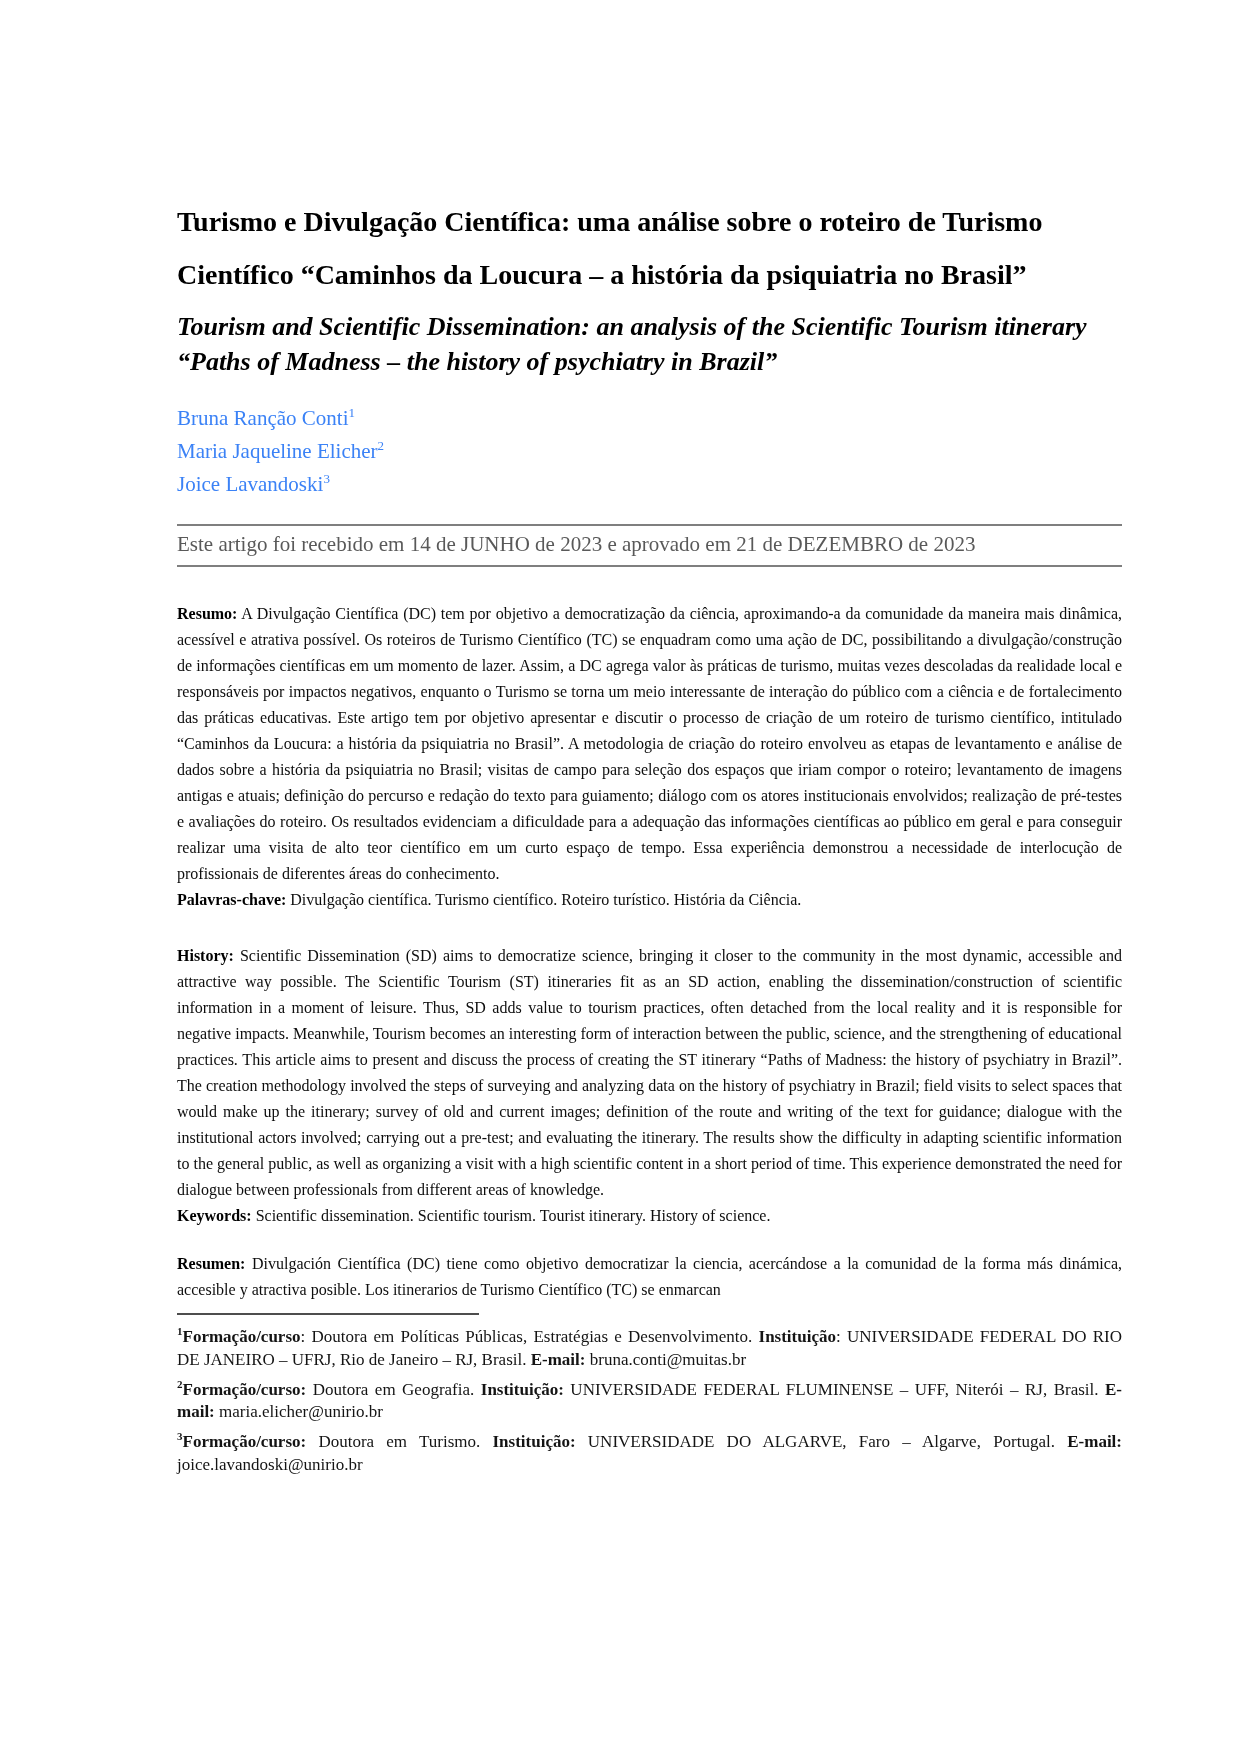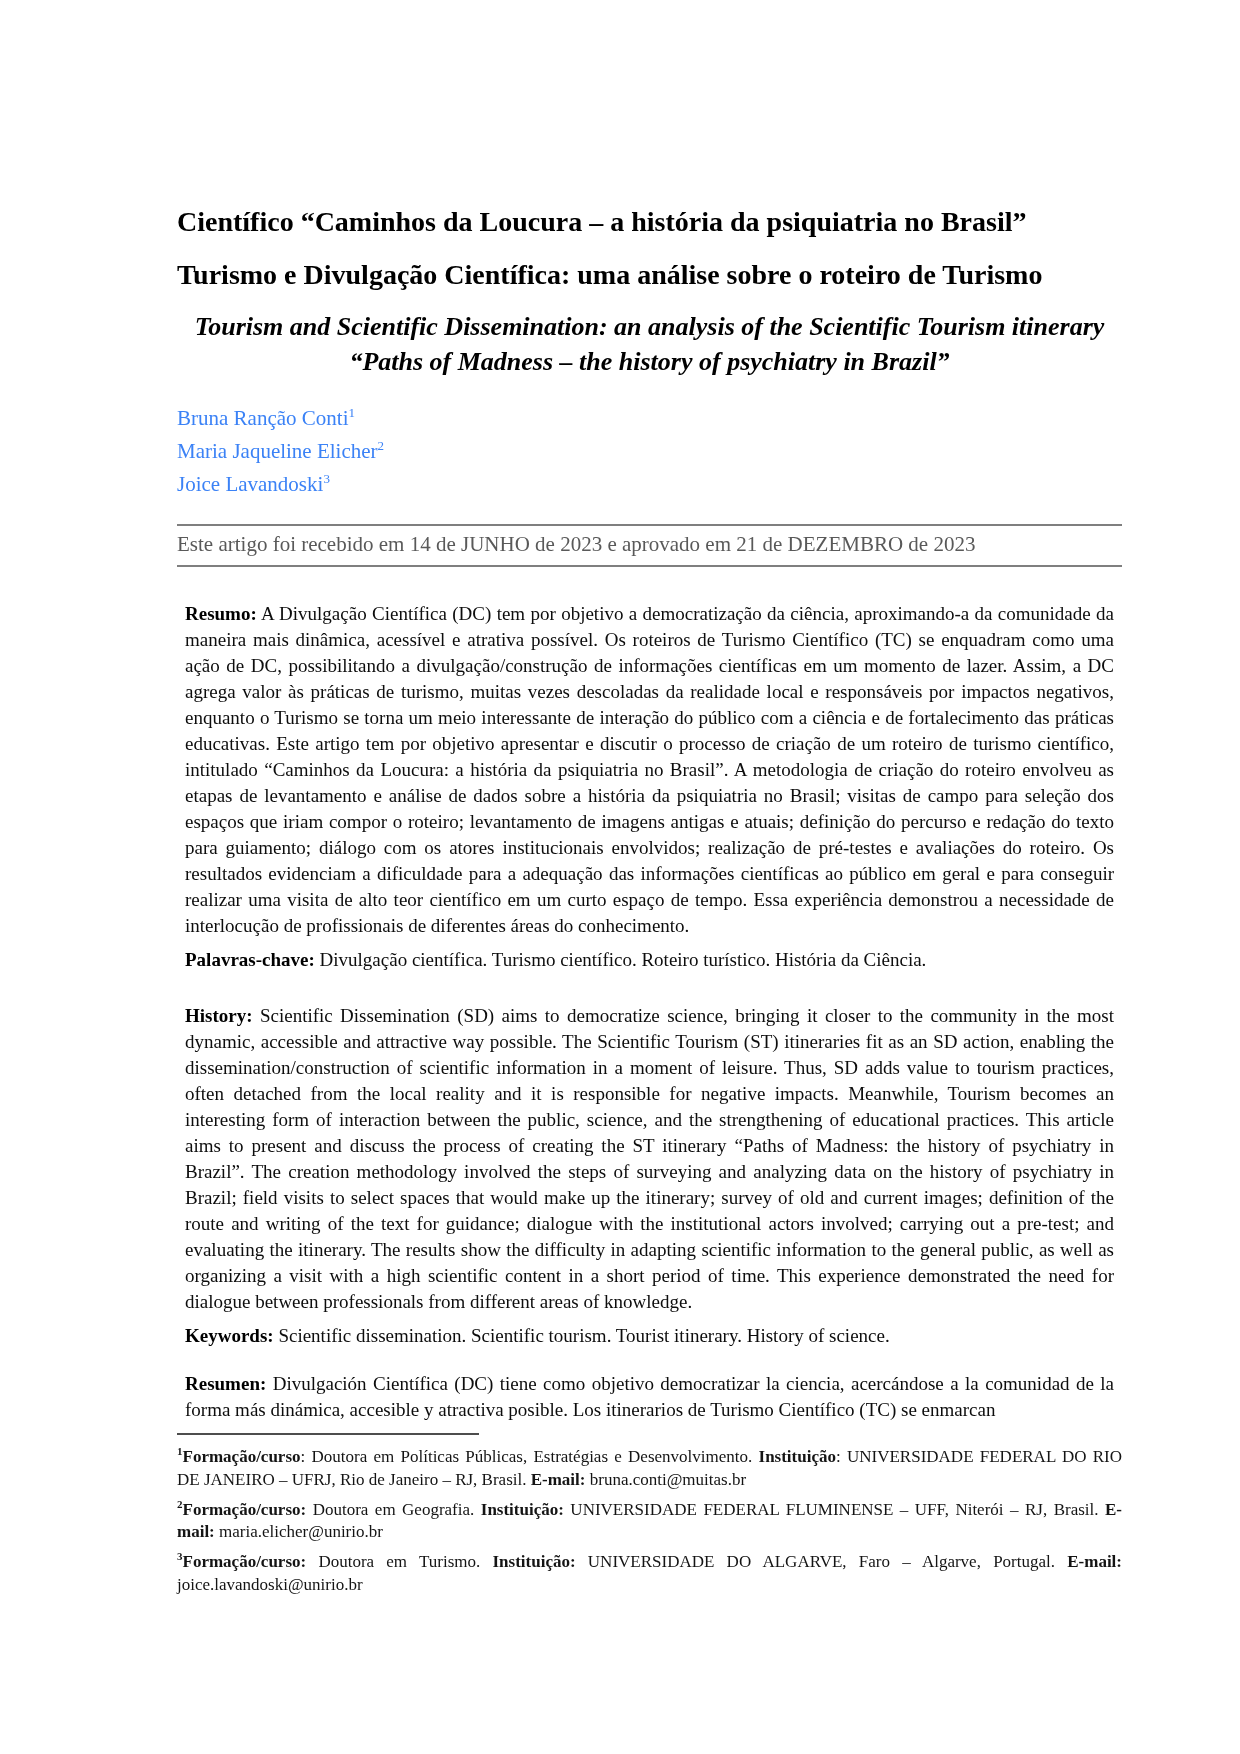--- a/index.html
+++ b/index.html
@@ -8,58 +8,58 @@
     width:1240px; height:1754px;
     margin:0 auto;
     background:#ffffff;
     font-family:"Liberation Serif","DejaVu Serif",serif;
     color:#111111;
     overflow:hidden;
   }
   .content { margin-left:177px; width:945px; padding-top:195px; }
 
   .title-pt { font-size:28px; font-weight:bold; line-height:53px; color:#000; }
-  .title-en, .title-es { font-size:26px; font-weight:bold; font-style:italic; line-height:35px; color:#000;text-align:center; }
+  .title-en, .title-es { font-size:26px; font-weight:bold; font-style:italic; line-height:35px; color:#000; }
   .title-en { margin-top:8px; }
   .title-es { margin-top:20px; }
 
   .authors { margin-top:20px; font-size:21px; line-height:27px; color:#3b82f6; }
   .authors sup { font-size:13px; }
 
   .received-box {
     margin-top:26px;
     border-top:2px solid #7f7f7f;
     border-bottom:2px solid #7f7f7f;
     padding:5px 0 7px 0;
     text-align:left;
     color:#595959;
     font-size:21px;
     line-height:27px;
   }
 
   .section { margin-top:34px; }
   .section-abstract { margin-top:30px; }
   .section-resumen { margin-top:22px; }
-  p.body { margin:8px; font-size:19px; line-height:26px; text-align:justify; color:#0d0d0d; }
+  p.body { margin:0; font-size:16px; line-height:26px; text-align:justify; color:#0d0d0d; }
   p.body b { color:#000; }
 
   .fn-sep { width:302px; border:none; border-top:2px solid #4d4d4d; margin:10px 0 5px 0; }
   .footnotes { font-size:17px; line-height:23px; text-align:justify; color:#141414; }
   .footnote { margin:0 0 2px 0; }
   .footnote sup { font-size:11px; font-weight:bold; }
 </style>
 </head>
 <body>
 
 <div class="page">
   <div class="content">
 
     <div class="title-pt">
+      <div>Turismo e Divulgação Científica: uma análise sobre o roteiro de Turismo</div>
       <div>Científico “Caminhos da Loucura – a história da psiquiatria no Brasil”</div>
-      <div>Turismo e Divulgação Científica: uma análise sobre o roteiro de Turismo</div>
     </div>
 
     <div class="title-en">
       <div>Tourism and Scientific Dissemination: an analysis of the Scientific Tourism itinerary</div>
       <div>“Paths of Madness – the history of psychiatry in Brazil”</div>
     </div>
 
 
     <div class="authors">
       <div><span>Bruna Ranção Conti</span><sup>1</sup></div>

